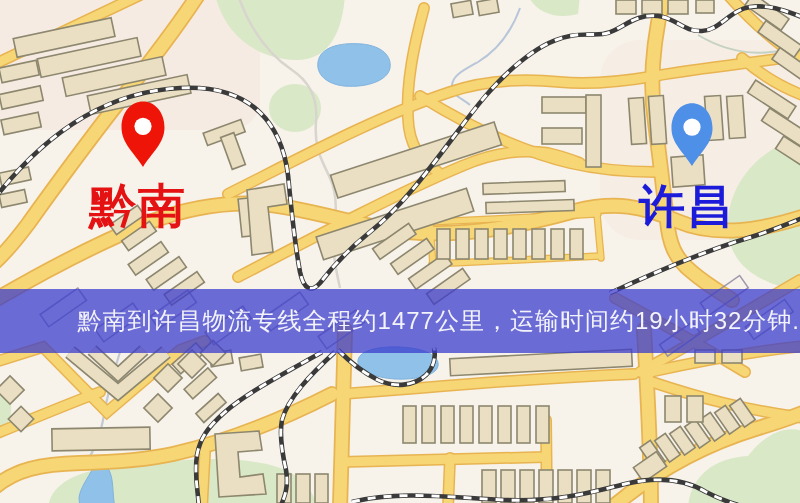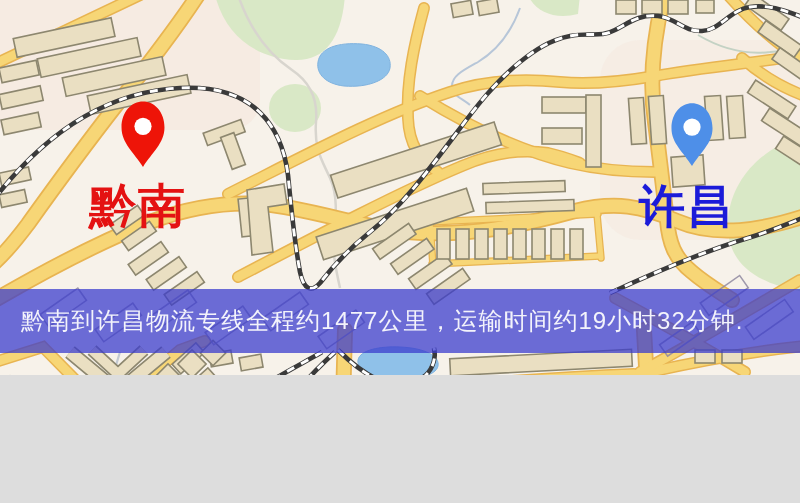--- a/index.html
+++ b/index.html
@@ -1,17 +1,17 @@
 <!DOCTYPE html>
 <html><head>
 <meta charset="utf-8">
 <style>
   html,body{margin:0;padding:0;background:#ddd;}
   .screen{
-    position:relative;width:800px;height:375px;overflow:hidden;
+    position:relative;width:800px;height:503px;overflow:hidden;
     font-family:"Liberation Sans","DejaVu Sans",sans-serif;
     background:#f7f2ea;
   }
   .screen svg{position:absolute;left:0;top:0;display:block;}
   
   .rc use{fill:none;stroke:#e8b451;stroke-linecap:round}
   .rf use{fill:none;stroke:#f7d676;stroke-linecap:round}
   .rc .maj{stroke-width:16}.rf .maj{stroke-width:12.5}
   .rc .mn{stroke-width:12}.rf .mn{stroke-width:9}
   .rc .tn{stroke-width:7.5}.rf .tn{stroke-width:5}
@@ -25,20 +25,21 @@
   .water{fill:#8fc1e9;stroke:#7fb2de;stroke-width:1}
   .pink{fill:#f4e4da}
   .label{font-weight:bold;letter-spacing:2px;}
   
   .banner{
     position:absolute;left:0;top:289px;width:800px;height:64px;
     background:rgba(58,60,205,0.74);
     color:#f3f3fb;font-size:24px;line-height:64px;
     padding-left:21px;box-sizing:border-box;white-space:nowrap;
     letter-spacing:1px;
+    text-align:right;
   }
 </style>
 </head>
 <body>
 
 <div class="screen">
 
 <svg width="800" height="503" viewBox="0 0 800 503">
   <defs>
 

